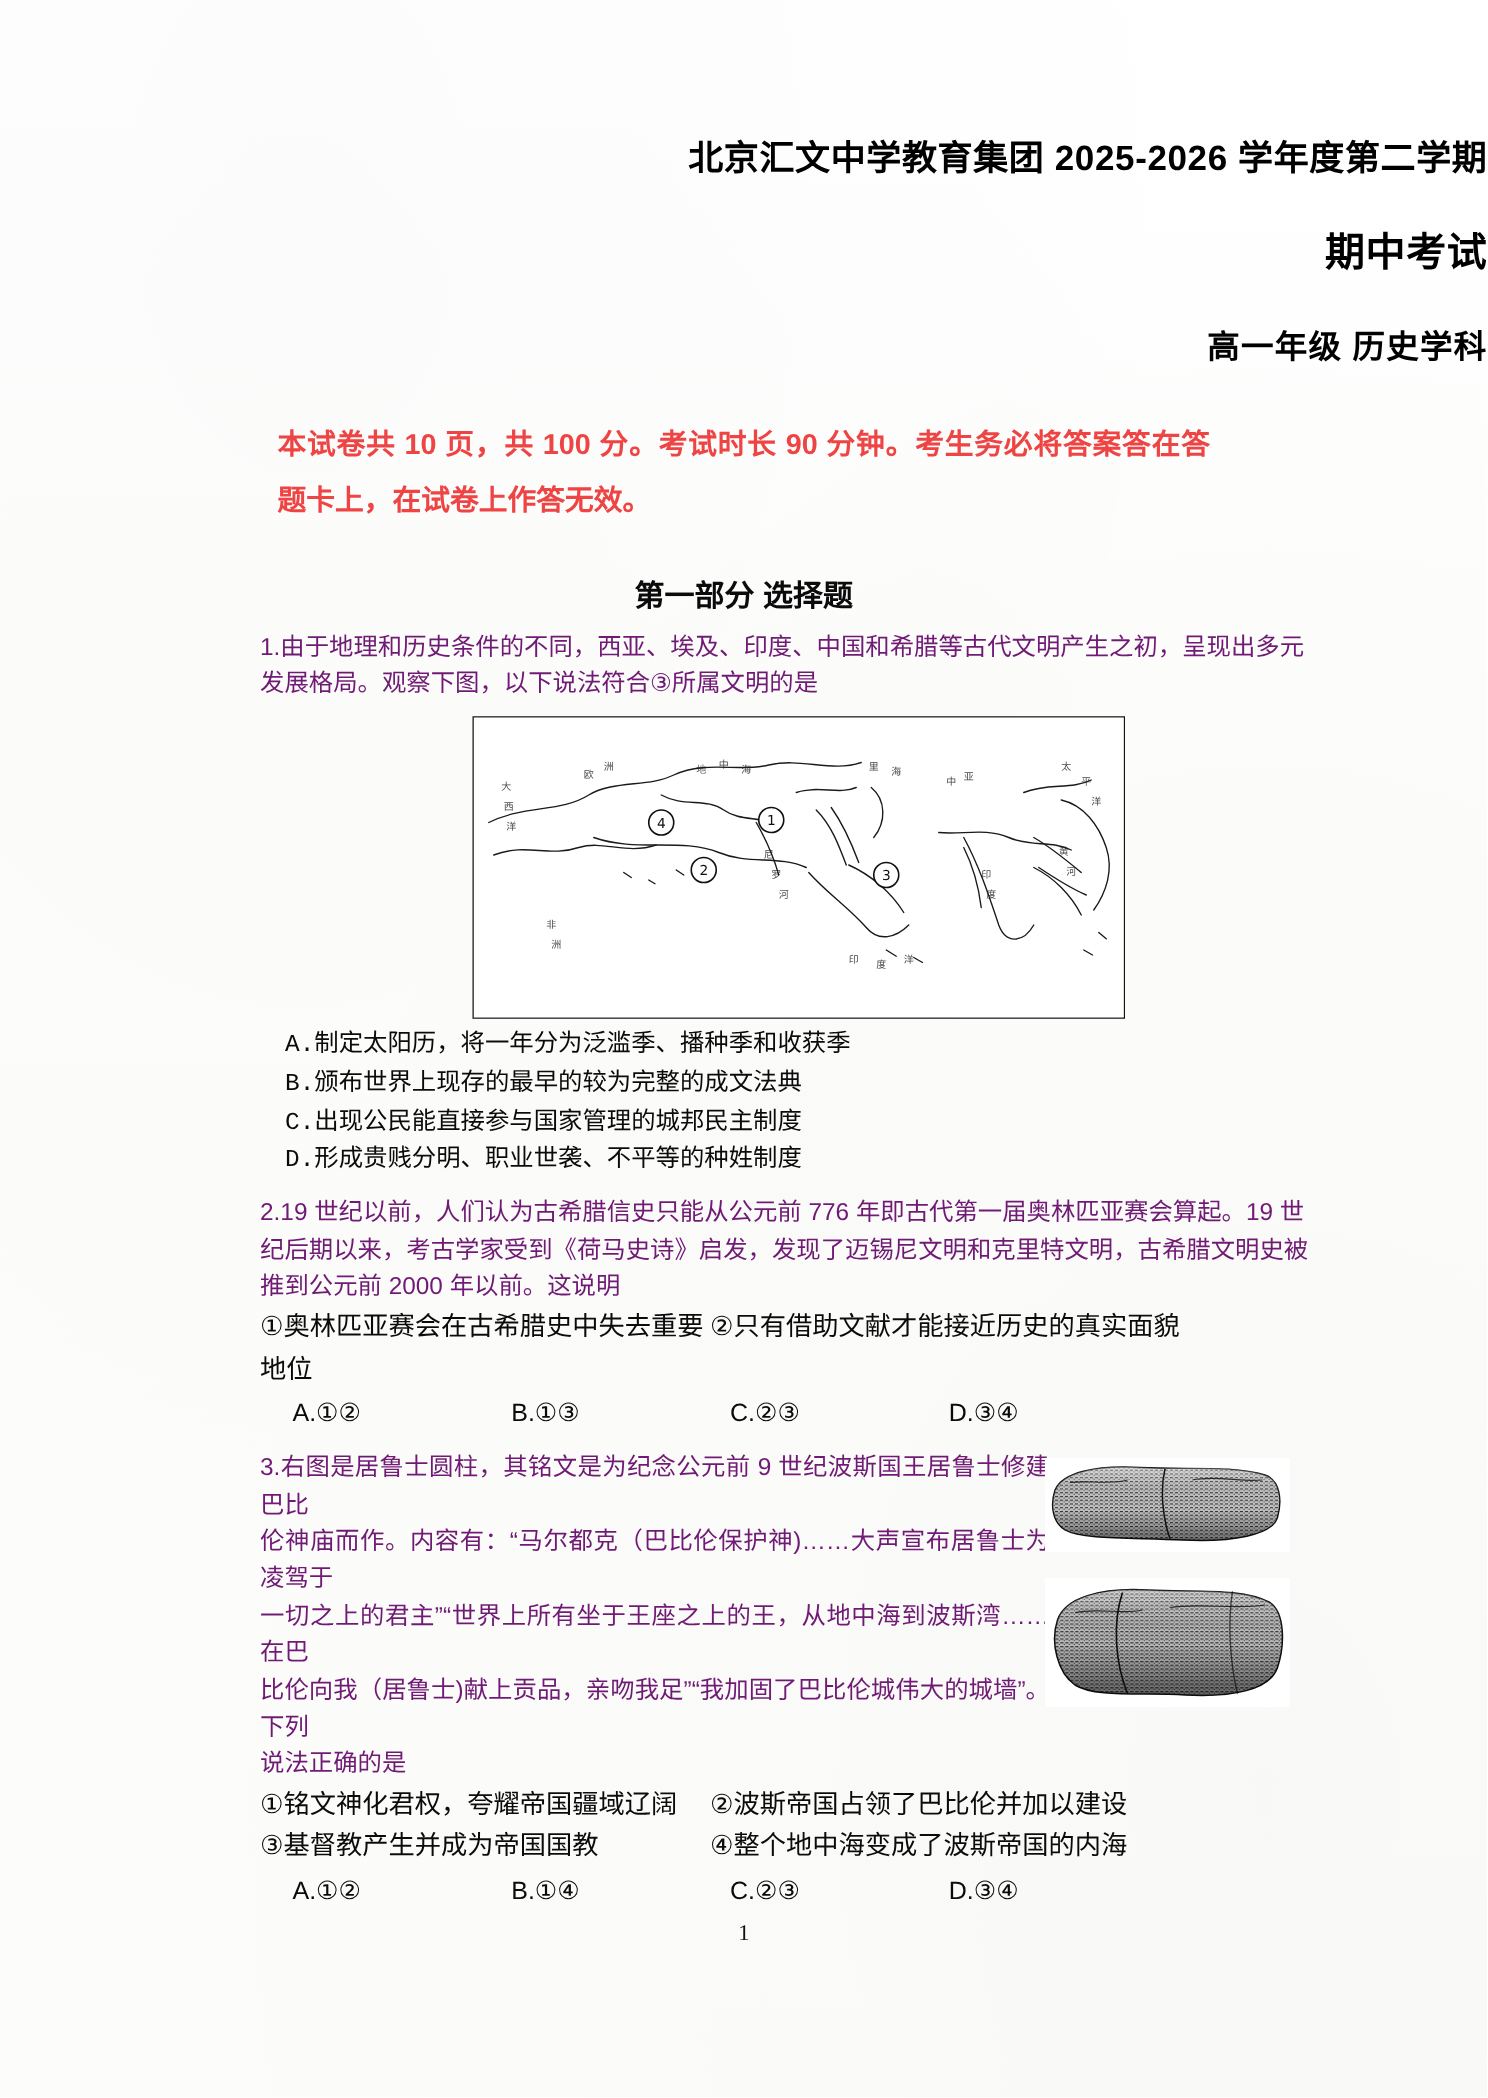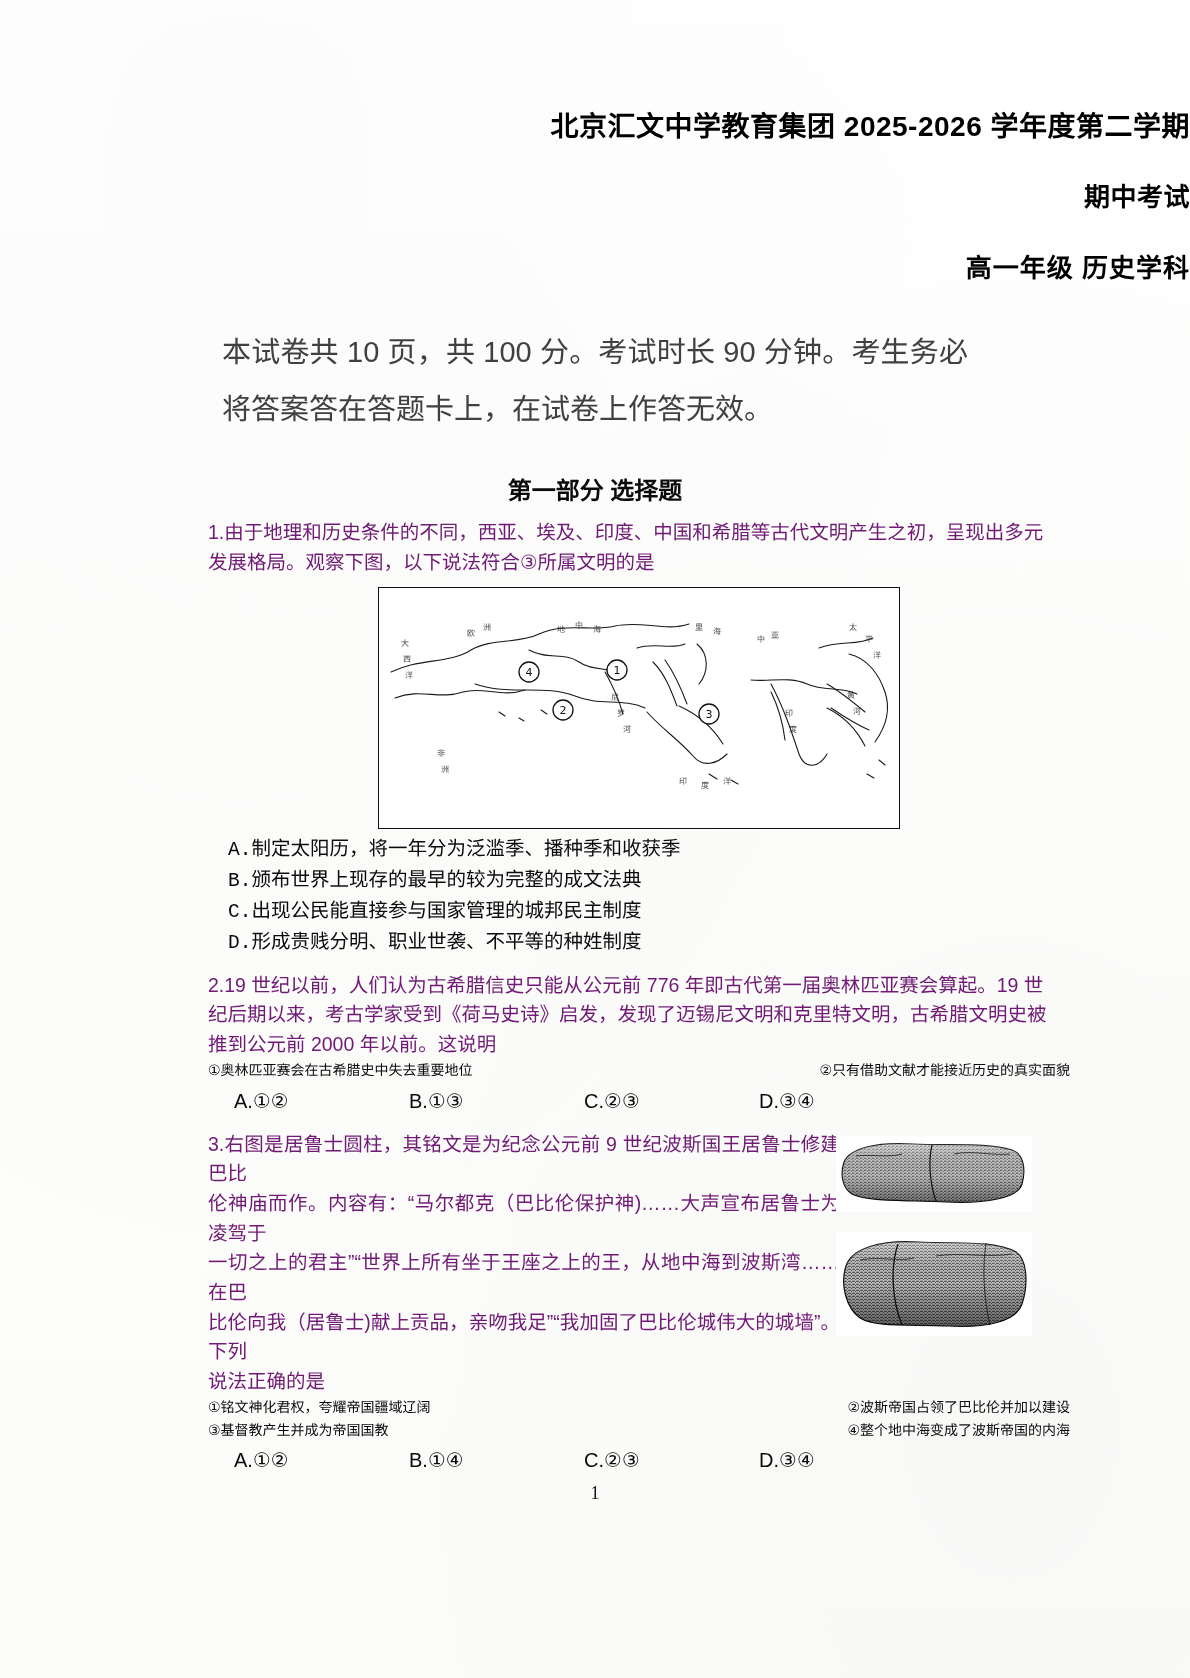--- a/index.html
+++ b/index.html
@@ -42,36 +42,36 @@
     font-family: "Liberation Sans", "DejaVu Sans", sans-serif;
     color: #000;
     letter-spacing: 0.5px;
   }
   .title-1 {
     font-size: 28px;
     margin: 0;
     padding-top: 104px;
   }
   .title-2 {
-    font-size: 26px;
+    font-size: 32px;
     padding-top: 32px;
   }
   .title-3 {
     font-size: 26px;
     padding-top: 34px;
     letter-spacing: 1px;
   }
 
   .instructions {
     margin: 40px 222px 0 222px;
-    font-size: 29px;
+    font-size: 23px;
     line-height: 1.95;
     font-family: "Liberation Sans", "DejaVu Sans", sans-serif;
-    font-weight: normal;
-    color: #404040;
+    font-weight: bold;
+    color: #ef4444;
     text-align: justify;
   }
 
   .section-title {
     text-align: center;
     font-size: 24px;
     font-weight: bold;
     font-family: "Liberation Sans", "DejaVu Sans", sans-serif;
     margin-top: 34px;
   }
@@ -89,25 +89,24 @@
   }
   .q-stem { margin-top: 12px; }
   .opt-list { margin-top: 2px; }
   .opt-line {
     font-size: 19.5px;
     line-height: 1.58;
     font-family: Liberation Mono, monospace;
     padding-left: 20px;
   }
   .subopt-line {
-    font-size: 14px;
+    font-size: 21px;
     line-height: 1.6;
     font-family: "Liberation Sans", "DejaVu Sans", sans-serif;
     display: flex;
-    justify-content: space-between;
   }
   .subopt-line > span:first-child { width: 360px; flex: none; }
 
   .abcd-row {
     display: flex;
     font-size: 20px;
     font-family: "Liberation Sans", "DejaVu Sans", sans-serif;
     line-height: 1.7;
     padding-left: 26px;
     margin-top: 2px;

